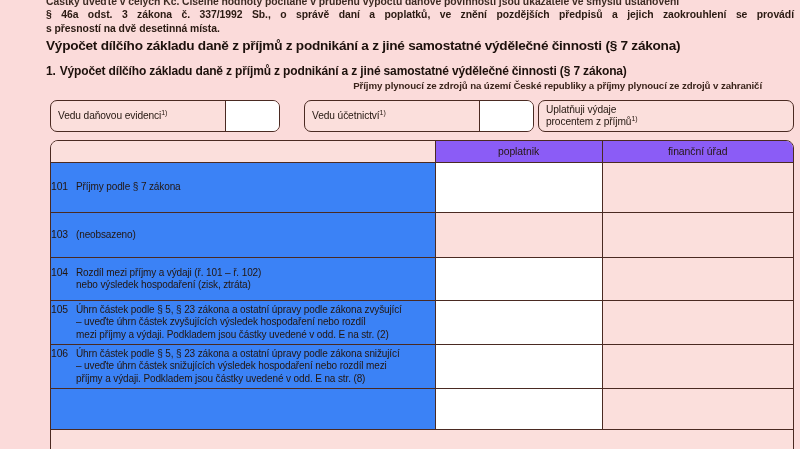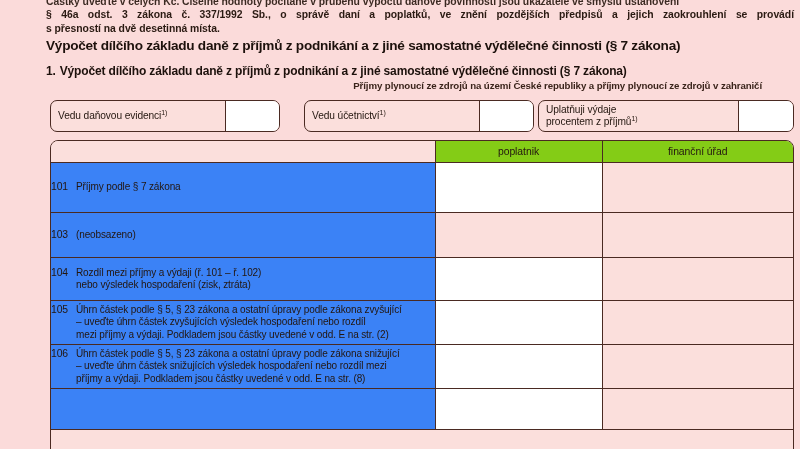--- a/index.html
+++ b/index.html
@@ -126,21 +126,21 @@
     line-height: 0;
   }
   .decl .fld {
     flex: 0 0 auto;
     width: 53px;
     background: #ffffff;
     border-left: 1.4px solid #4a2a22;
   }
   #decl-1 { left: 0;     width: 230px; }
   #decl-2 { left: 254px; width: 230px; }
-  #decl-3 { left: 488px; width: 256px; }
+  #decl-3 { left: 488px; width: 256px; flex-direction: column; }
   #decl-3 .fld { width: 54px; }
 
   
   .tbl-wrap {
     position: absolute;
     left: 50px;
     top: 140px;
     width: 744px;
     height: 330px;
     box-sizing: border-box;
@@ -169,21 +169,21 @@
     border-right: none;
   }
 
   thead th {
     height: 21px;
     font-size: 10.4px;
     font-weight: normal;
     letter-spacing: -0.05px;
     text-align: center;
     color: #23160f;
-    background: #84cc16;
+    background: #8b5cf6;
   }
   thead th.c-head-blank { background: #fbdfdc; }
 
   td.desc {
     padding: 0 6px 0 9px;
     background: #3b82f6;
     line-height: 12.4px;
   }
   td.desc .row-inner {
     display: flex;

